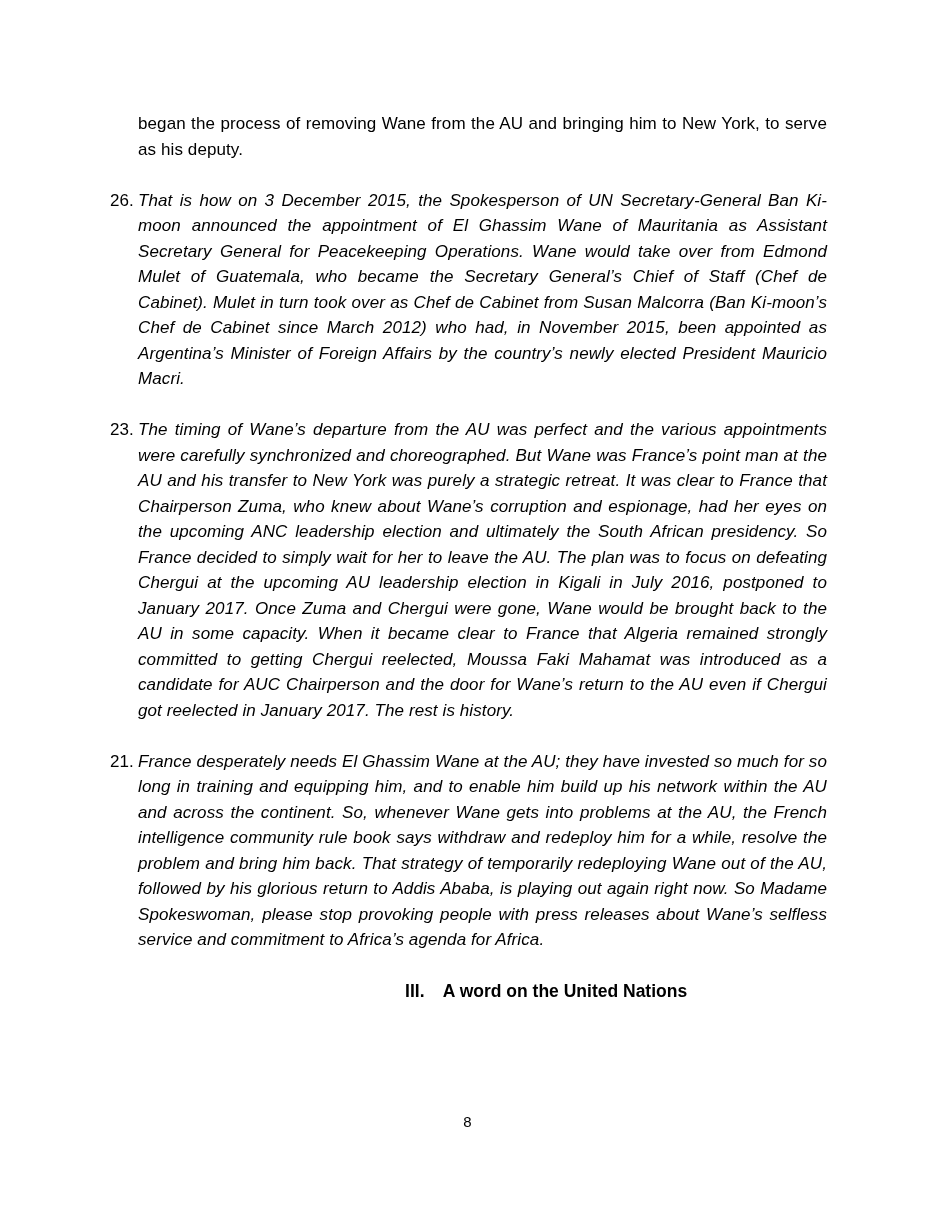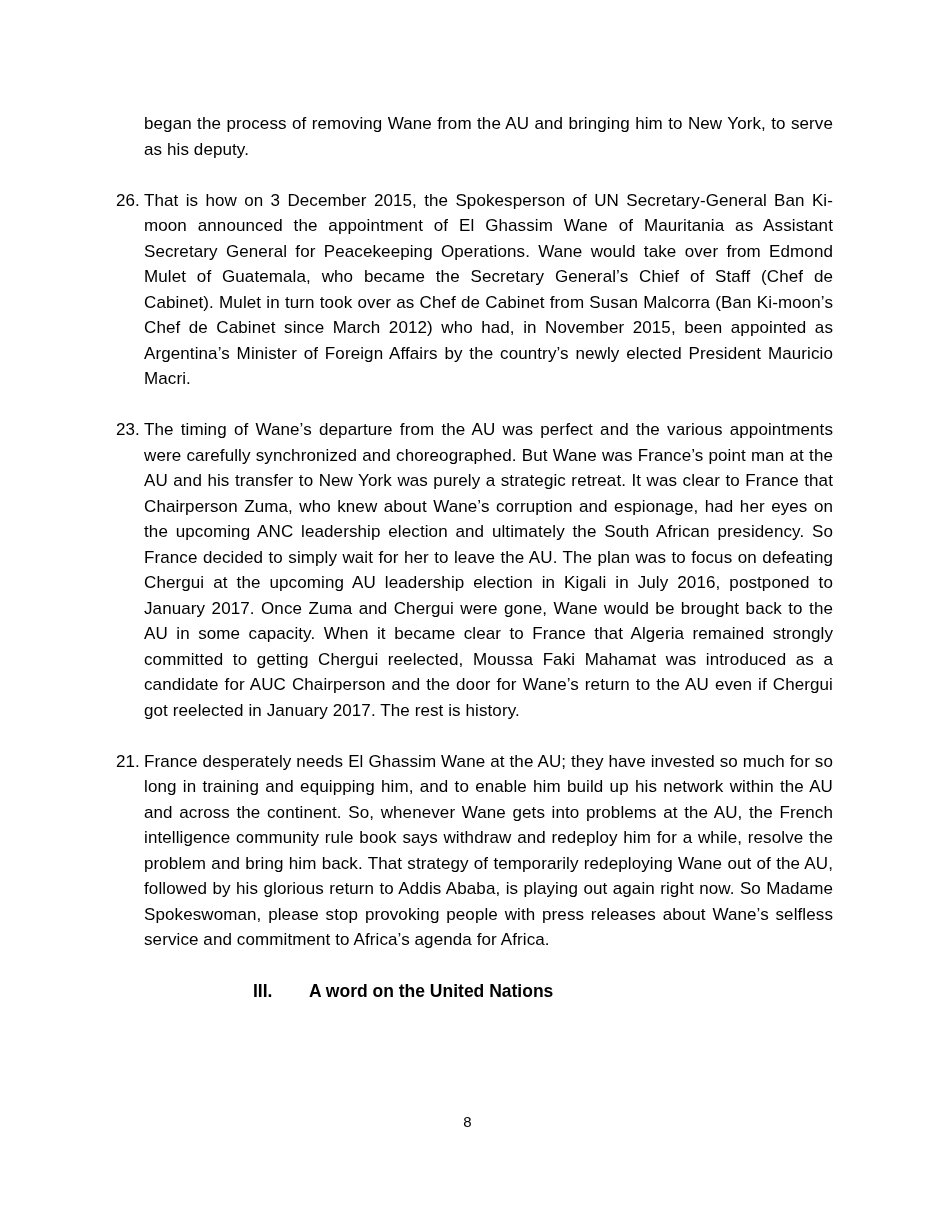--- a/index.html
+++ b/index.html
@@ -12,21 +12,21 @@
   }
   .page {
     position: relative;
     width: 935px;
     height: 1210px;
     background: #ffffff;
     overflow: hidden;
   }
   .content {
     position: absolute;
-    left: 116px;
+    left: 110px;
     top: 111px;
     width: 717px;
   }
   .para {
     font-size: 17px;
     line-height: 25.5px;
     text-align: justify;
     letter-spacing: 0.1px;
   }
   .continuation {
@@ -40,27 +40,29 @@
     justify-content: flex-end;
   }
   .numbered-para .num {
     flex: 0 0 28px;
     width: 28px;
     font-size: 17px;
     line-height: 25.5px;
   }
   .numbered-para .para {
     flex: 1 1 auto;
+    font-style: italic;
   }
   .section-heading {
     margin-top: 23px;
     margin-left: 137px;
     font-size: 17.5px;
     font-weight: bold;
     line-height: 26px;
+    text-align: center;
   }
   .heading-numeral {
     display: inline-block;
     width: 56px;
   }
   .page-number {
     position: absolute;
     top: 1111px;
     left: 0;
     right: 0;

